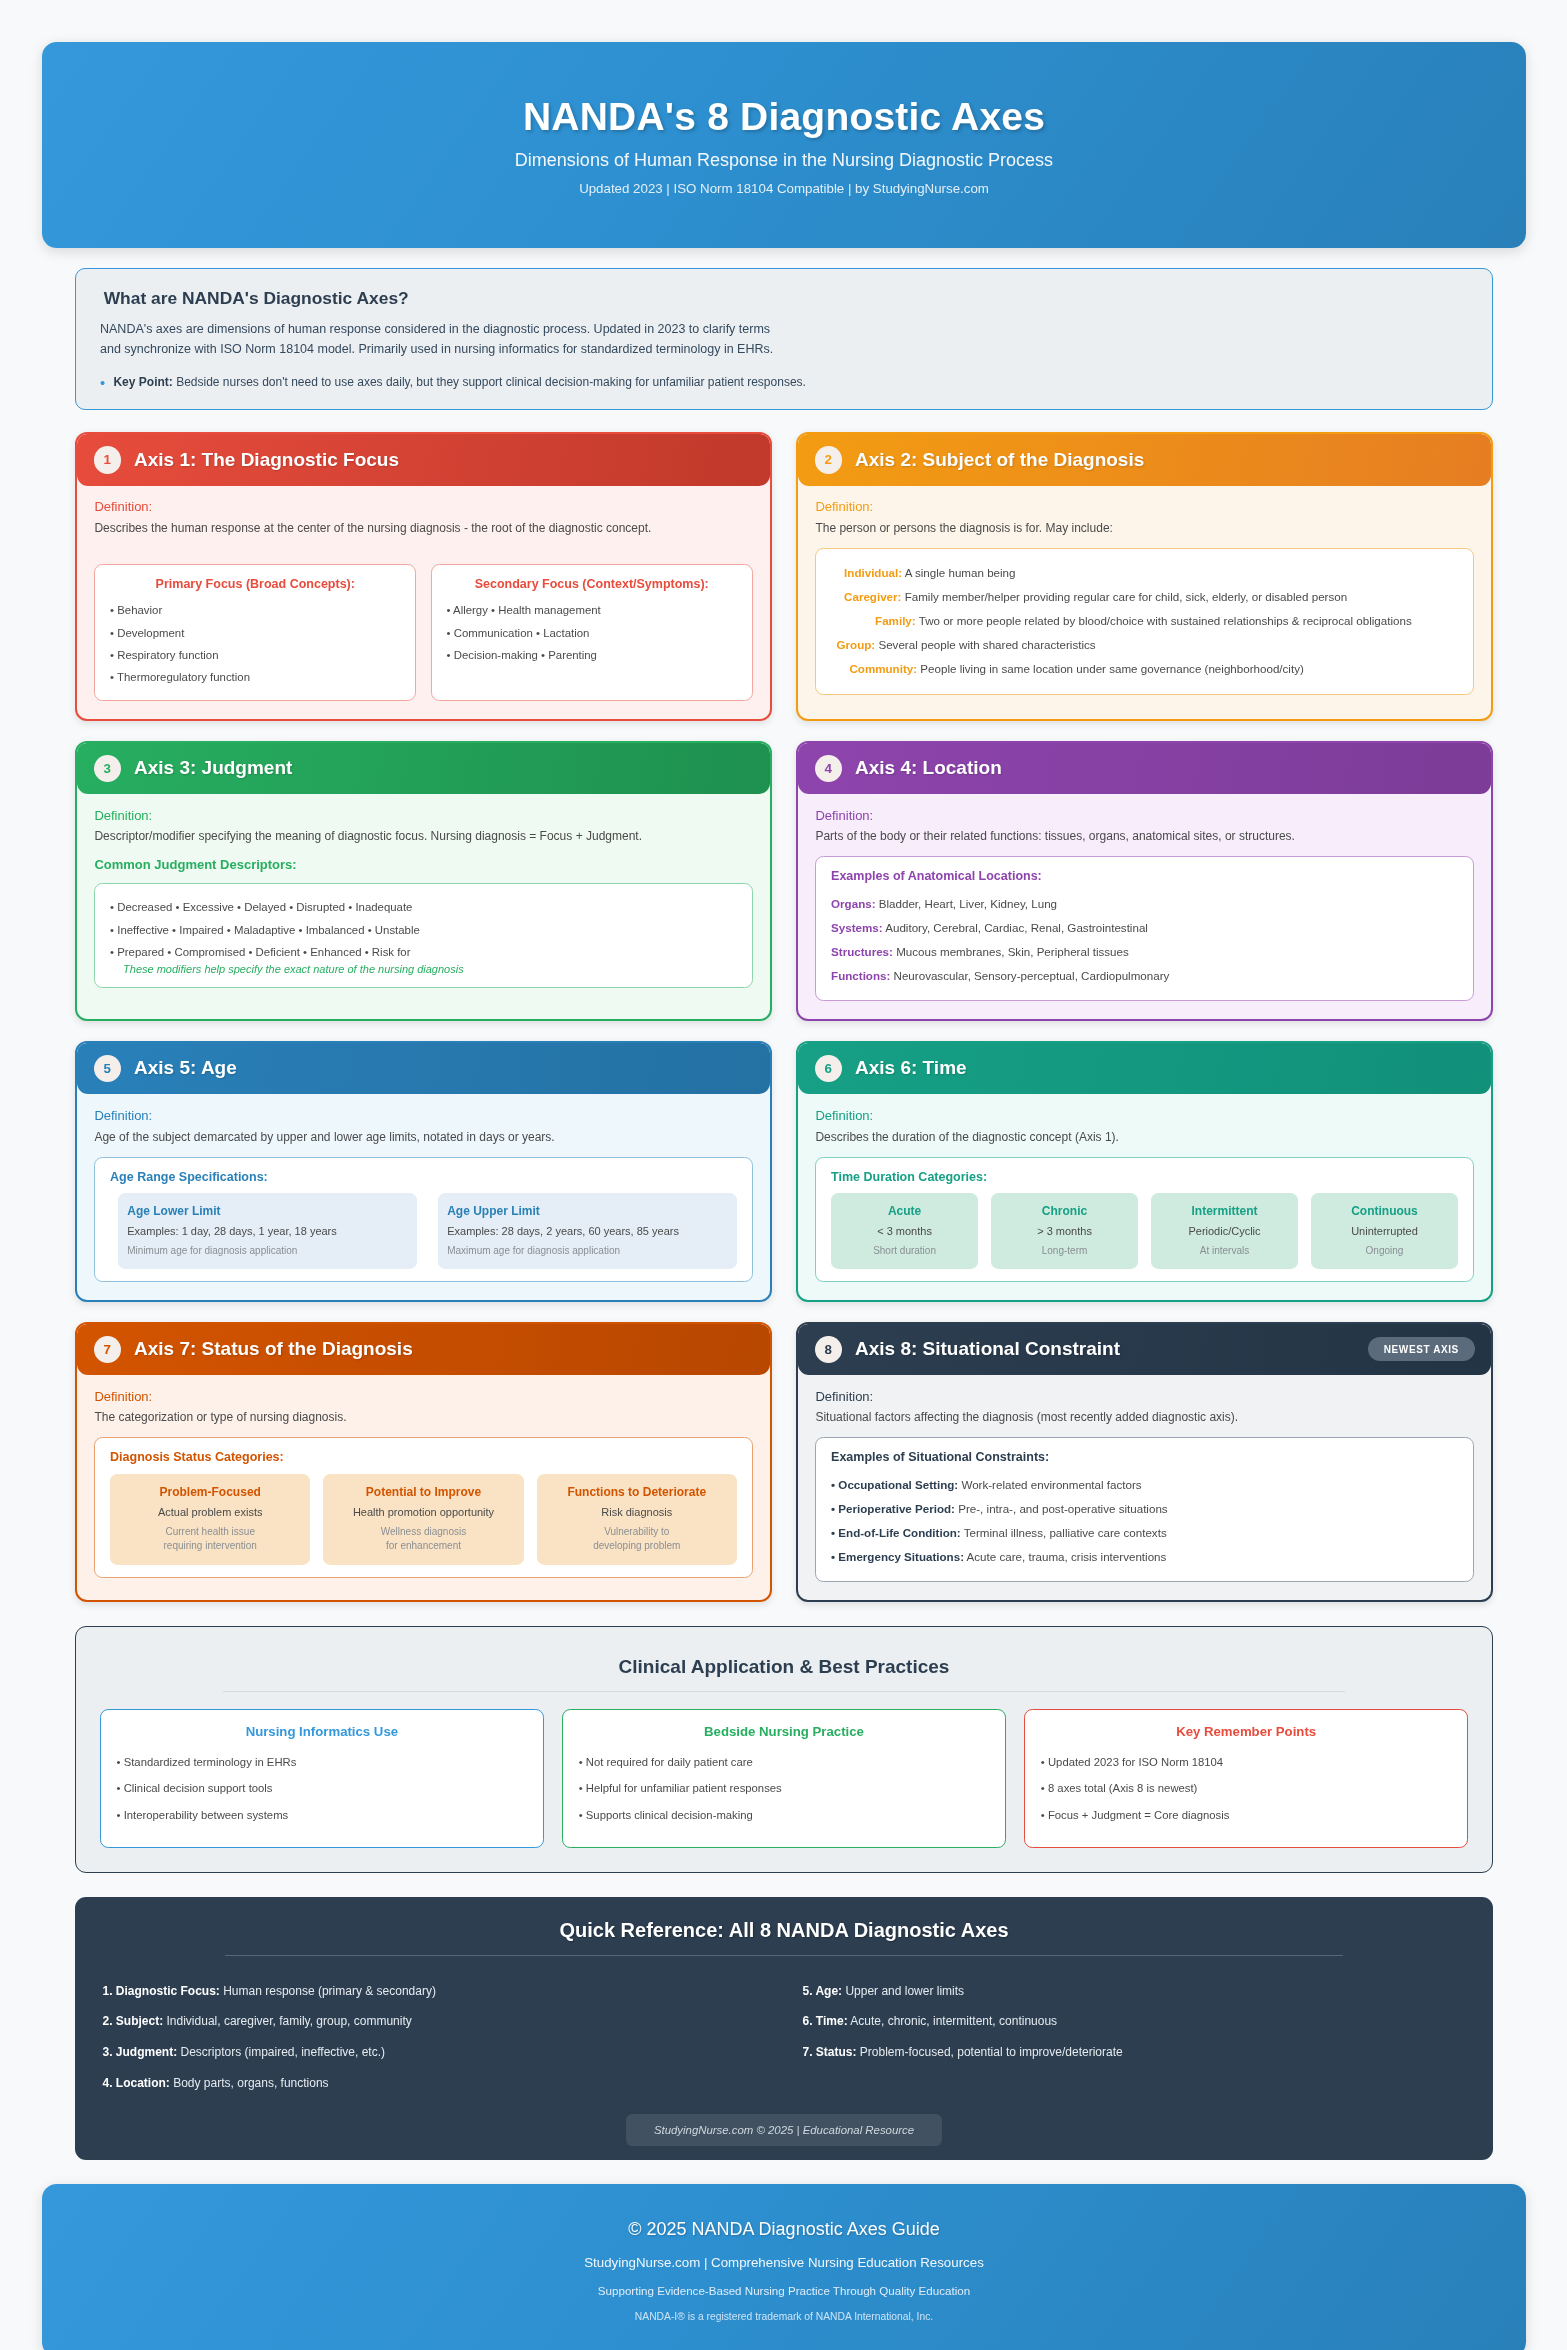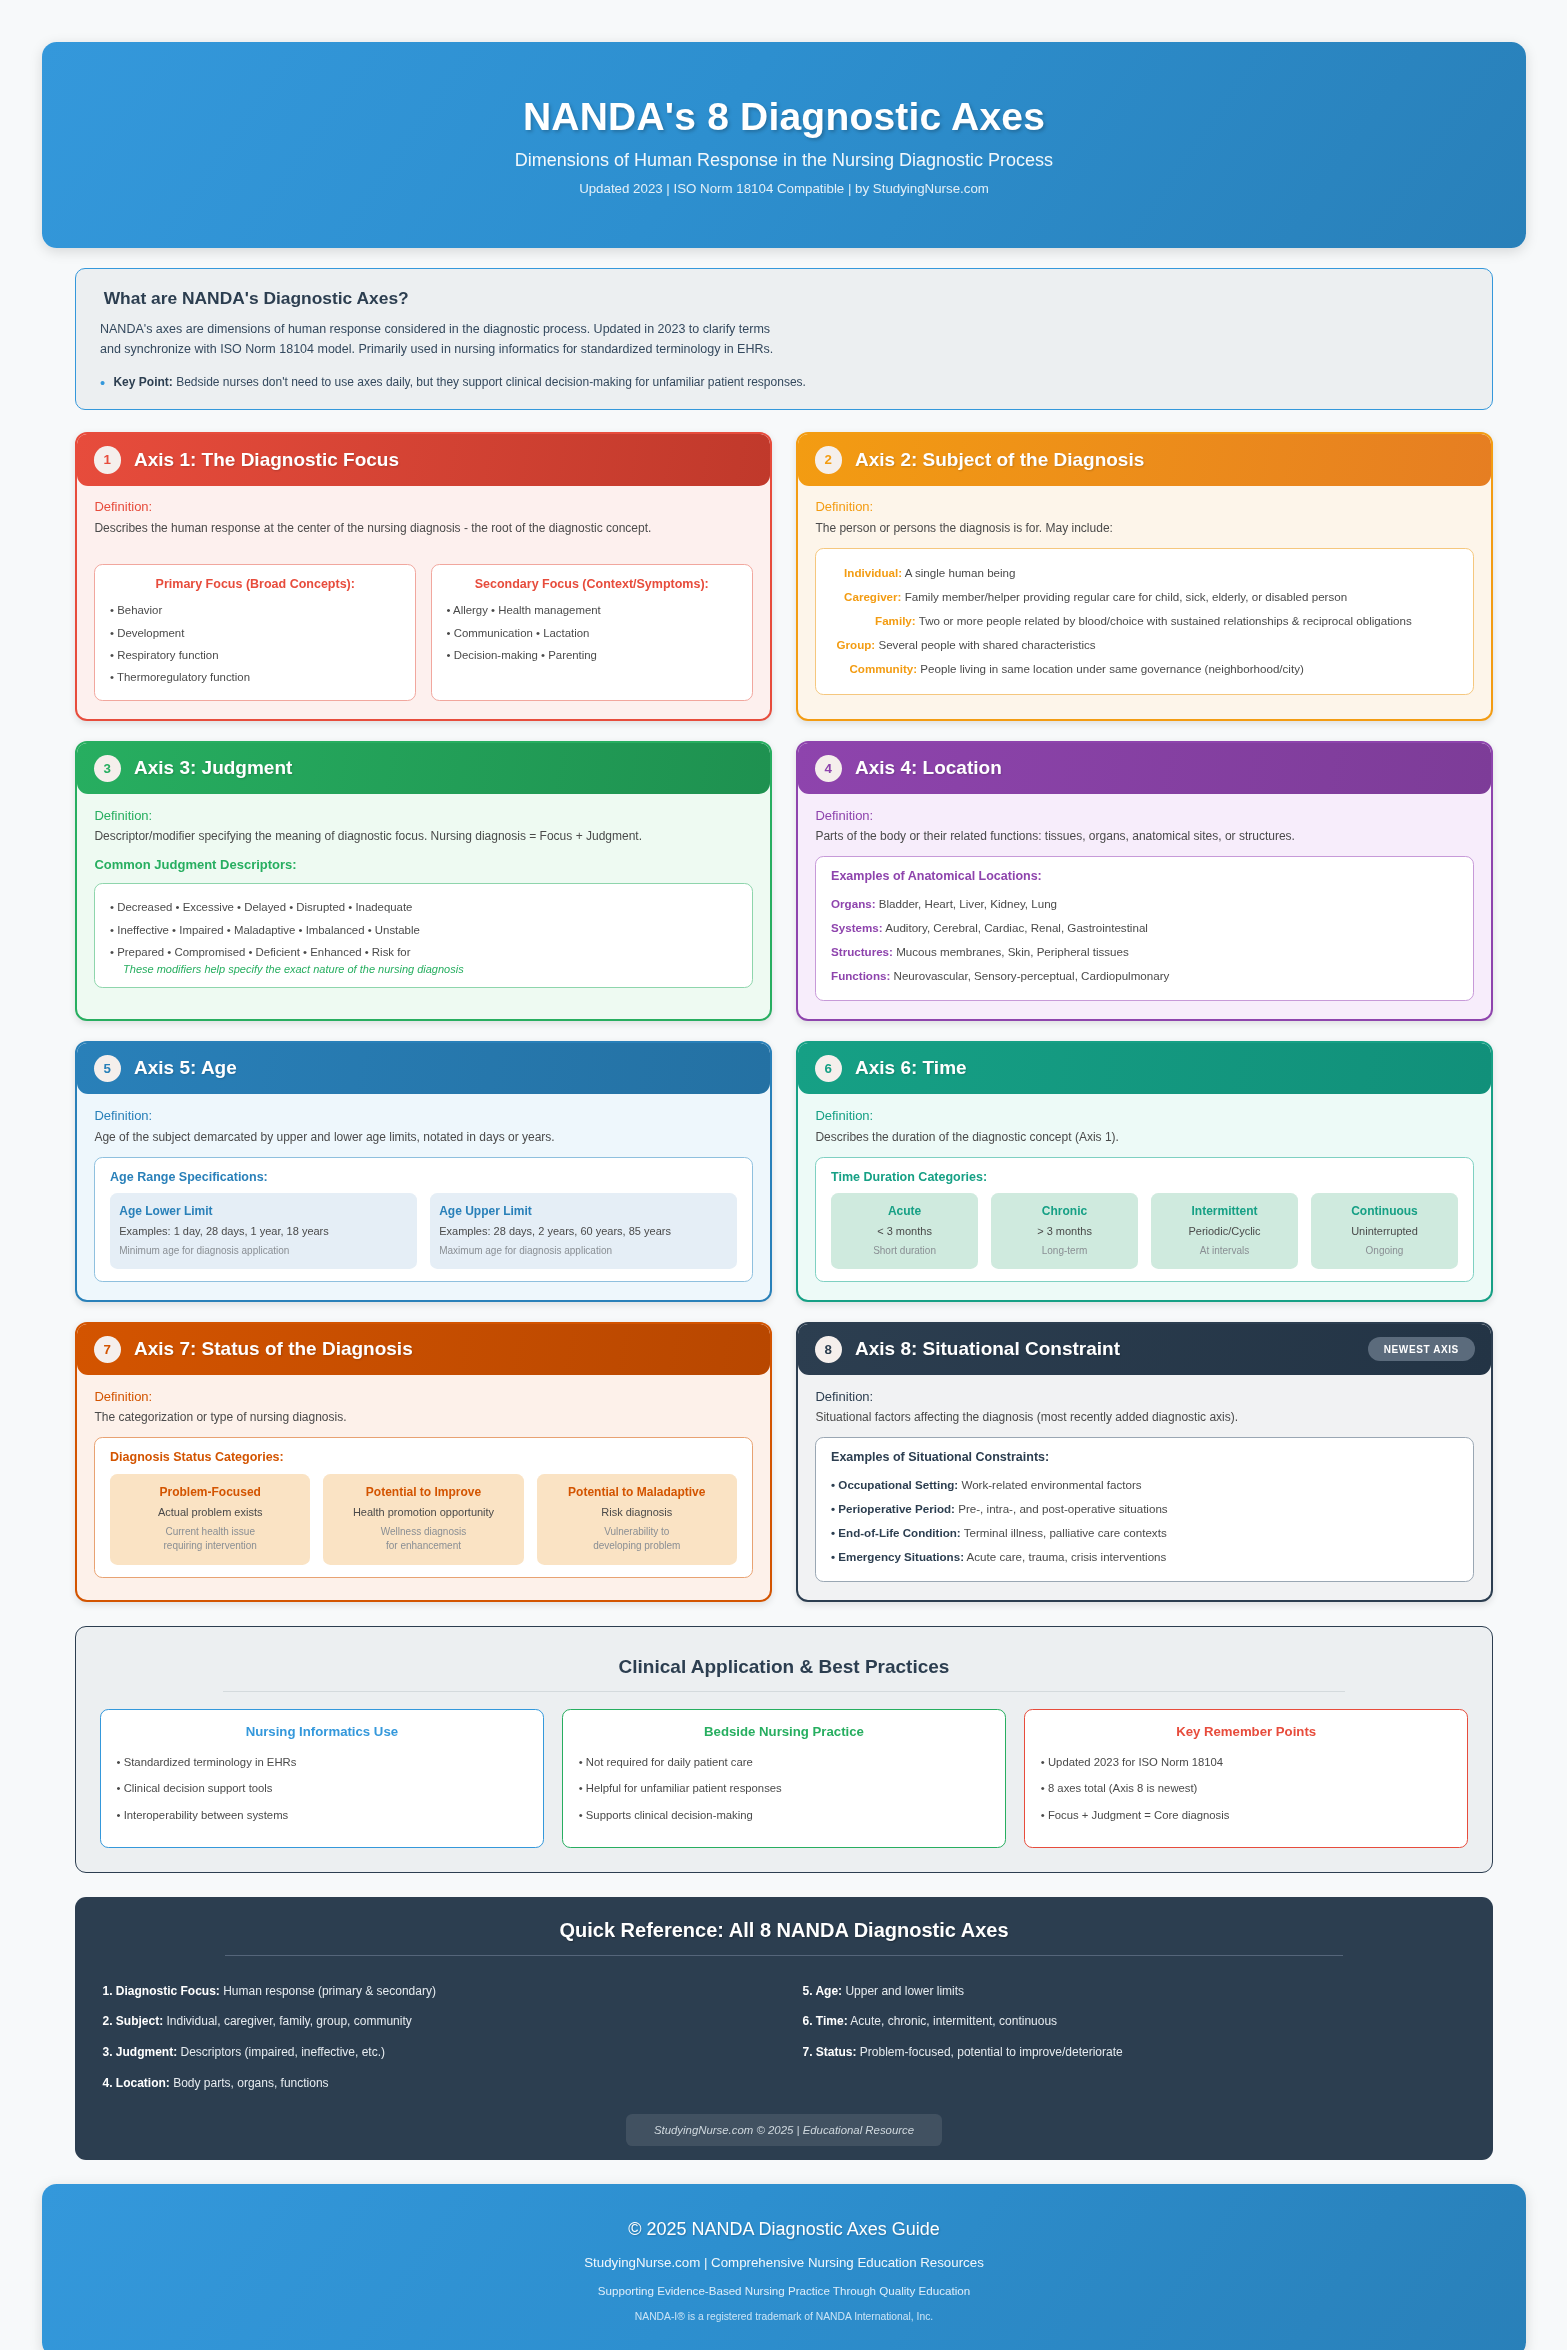--- a/index.html
+++ b/index.html
@@ -102,21 +102,21 @@
   .a2row.i2 { padding-left: 44px; }
   .a2row.i3 { padding-left: 5.5px; }
   .a2row.i4 { padding-left: 18.4px; }
 
   
   .tiles { display:flex; gap: 13px; margin-top: 9.2px; }
   .tile { flex:1; border-radius: 7.3px; padding: 11px 9.2px; text-align:center; }
   .tile .t1 { font-size: 12px; font-weight: bold; color: var(--ac); margin-bottom: 6.4px; }
   .tile .t2 { font-size: 11px; color:#4a4a4a; line-height:1.45; }
   .tile .t3 { font-size: 10px; color:#8a8f94; line-height:1.45; margin-top: 3.7px;}
-  .tile.lft { text-align:left; }
+  .tile.lft { text-align:left;margin-left:8px; }
 
   
   .clinical {
     margin-top: 24px; background:#eceff1;
     border: 1.8px solid #2c3e50; border-radius: 11px;
     padding: 29px 24px 24px 24px;
   }
   .clinical h2 { text-align:center; font-size: 19px; color:#2c3e50; margin-bottom: 13px; }
   .clinical hr { border:none; border-top: 1.8px solid #d4dadd; width: 82%; margin: 0 auto 17.4px auto; }
   .ccols { display:flex; gap: 18.4px; }
@@ -331,21 +331,21 @@
                   <div class="t1">Problem-Focused</div>
                   <div class="t2">Actual problem exists</div>
                   <div class="t3">Current health issue<br>requiring intervention</div>
                 </div>
                 <div class="tile" style="background:#fae3c4">
                   <div class="t1">Potential to Improve</div>
                   <div class="t2">Health promotion opportunity</div>
                   <div class="t3">Wellness diagnosis<br>for enhancement</div>
                 </div>
                 <div class="tile" style="background:#fae3c4">
-                  <div class="t1">Potential to Maladaptive</div>
+                  <div class="t1">Functions to Deteriorate</div>
                   <div class="t2">Risk diagnosis</div>
                   <div class="t3">Vulnerability to<br>developing problem</div>
                 </div>
               </div>
             </div>
           </div>
         </div>
         <div class="axis-card" style="--ac: #2c3e50; --ac2: #233445; --acl: #9aa7b3; --bg: #f1f2f3;">
           <div class="axis-head">
             <span class="badge">8</span>

